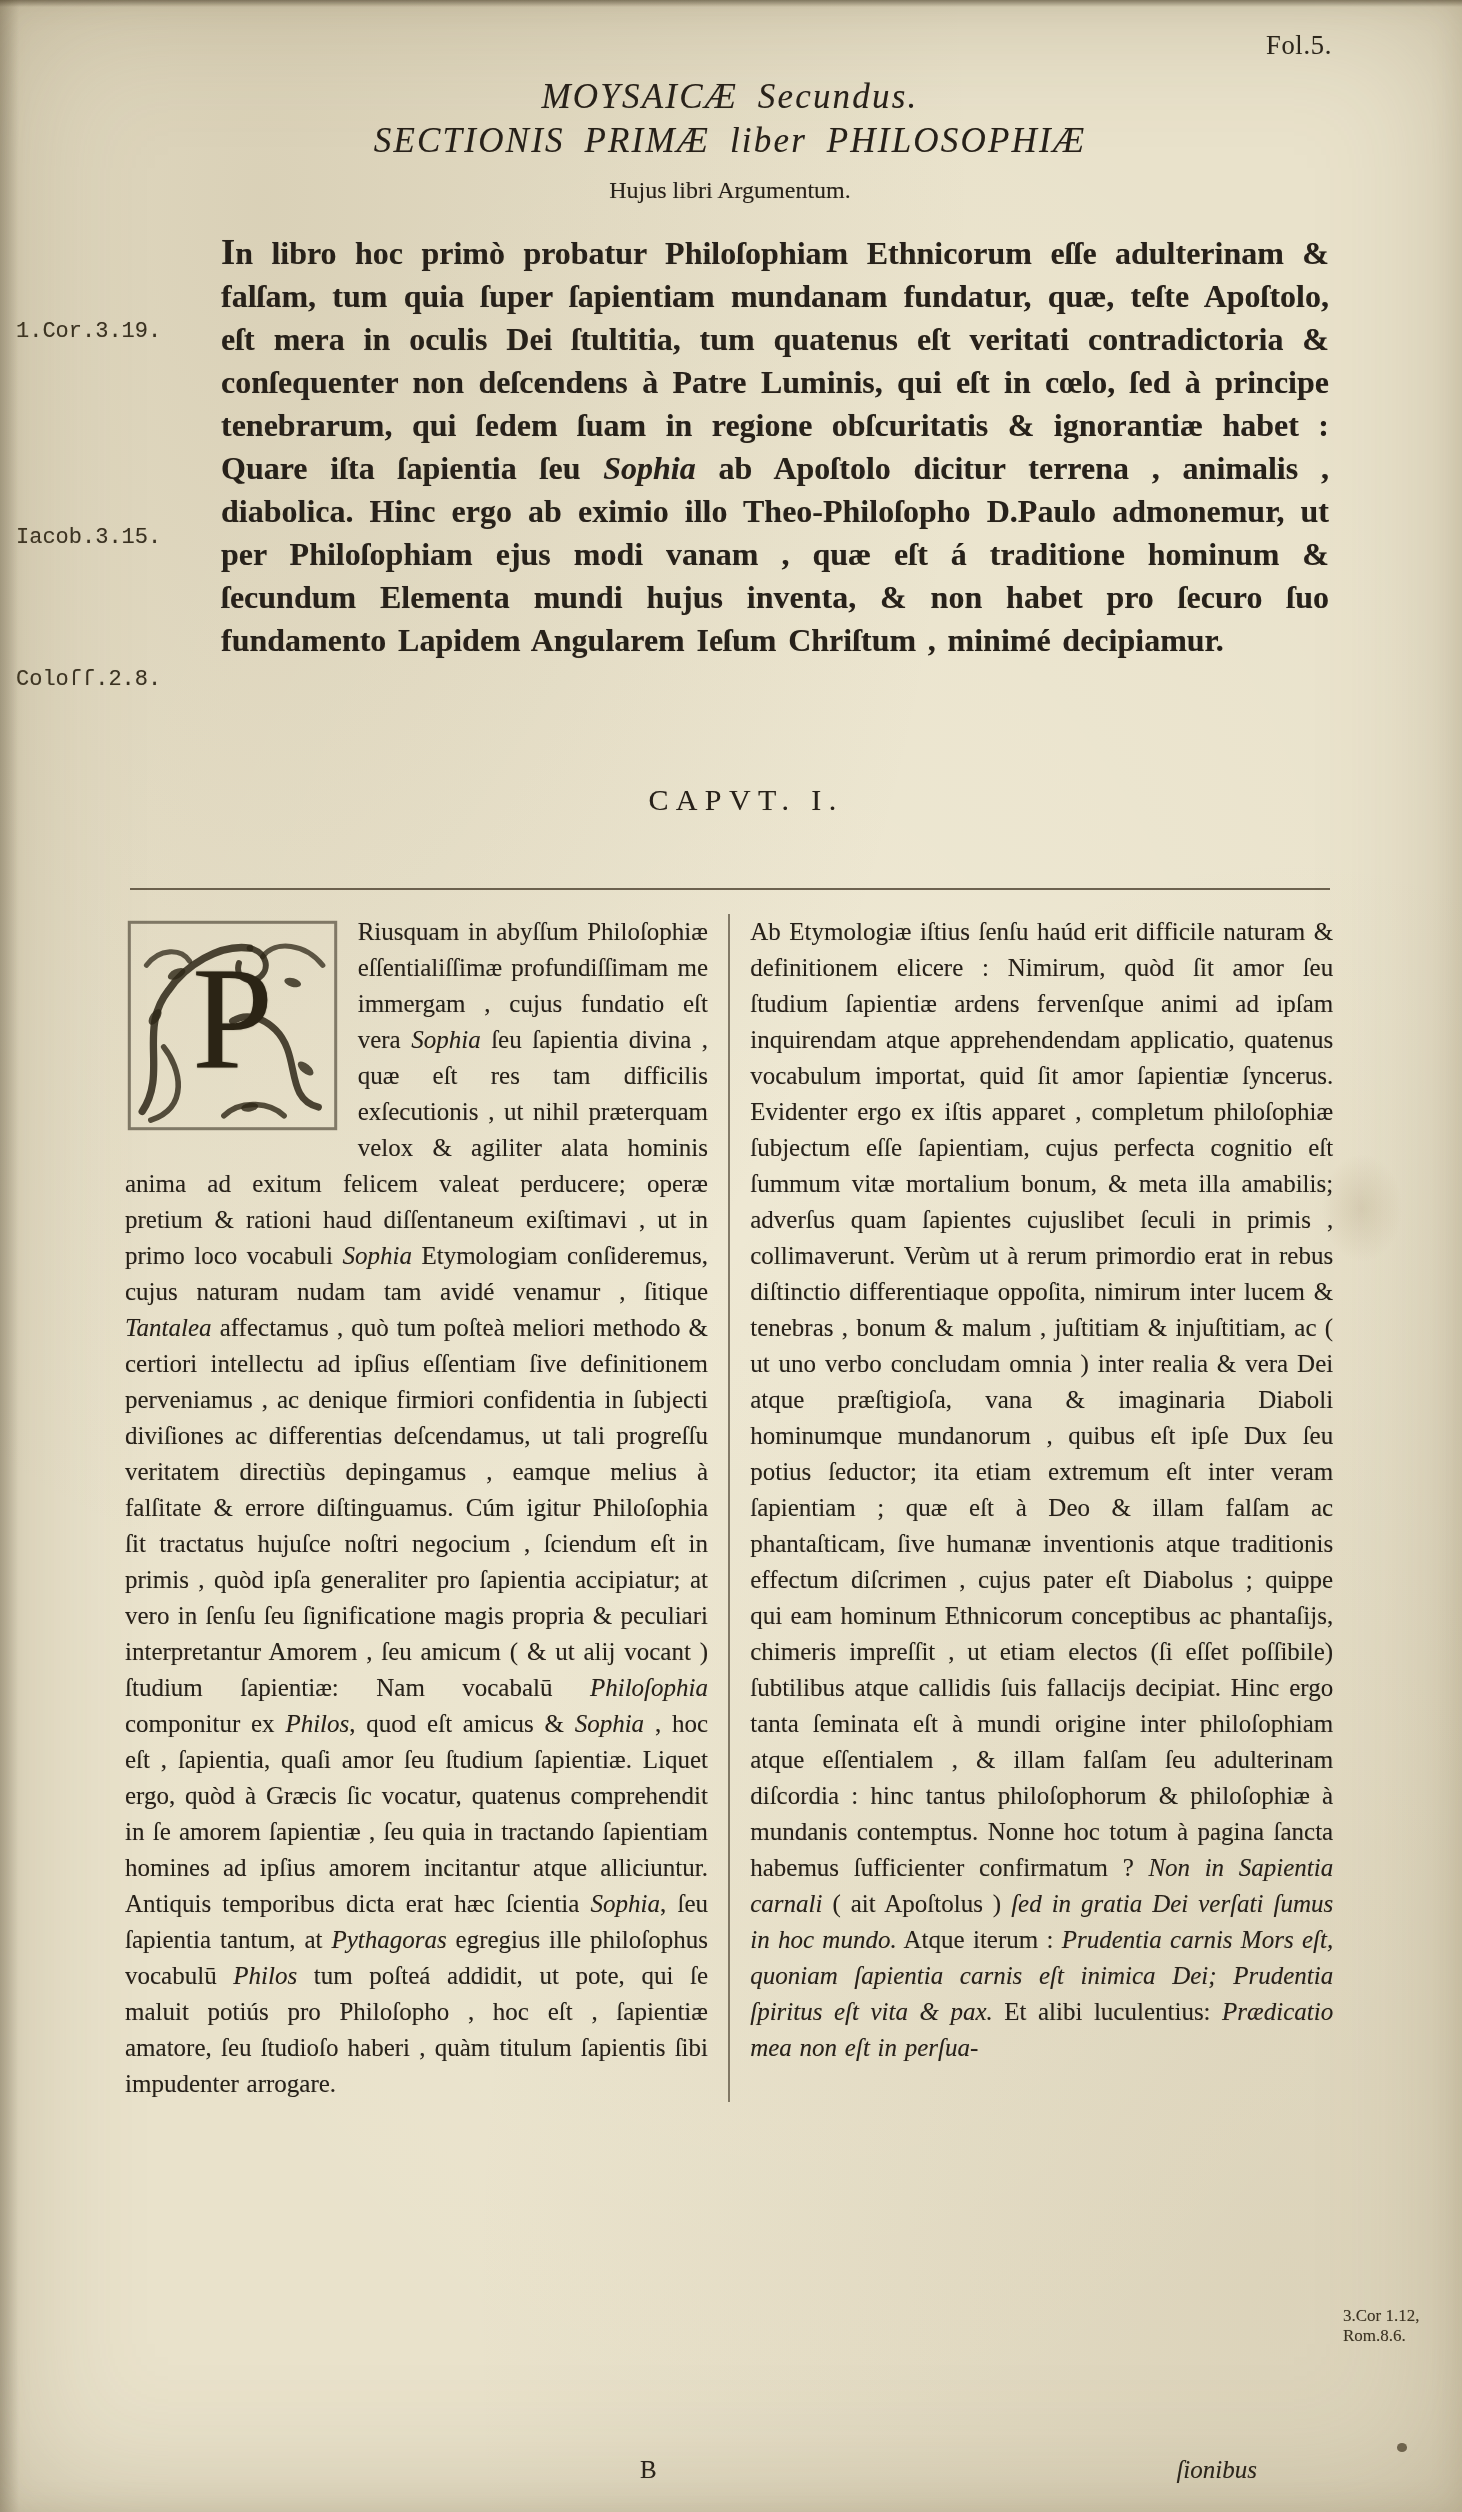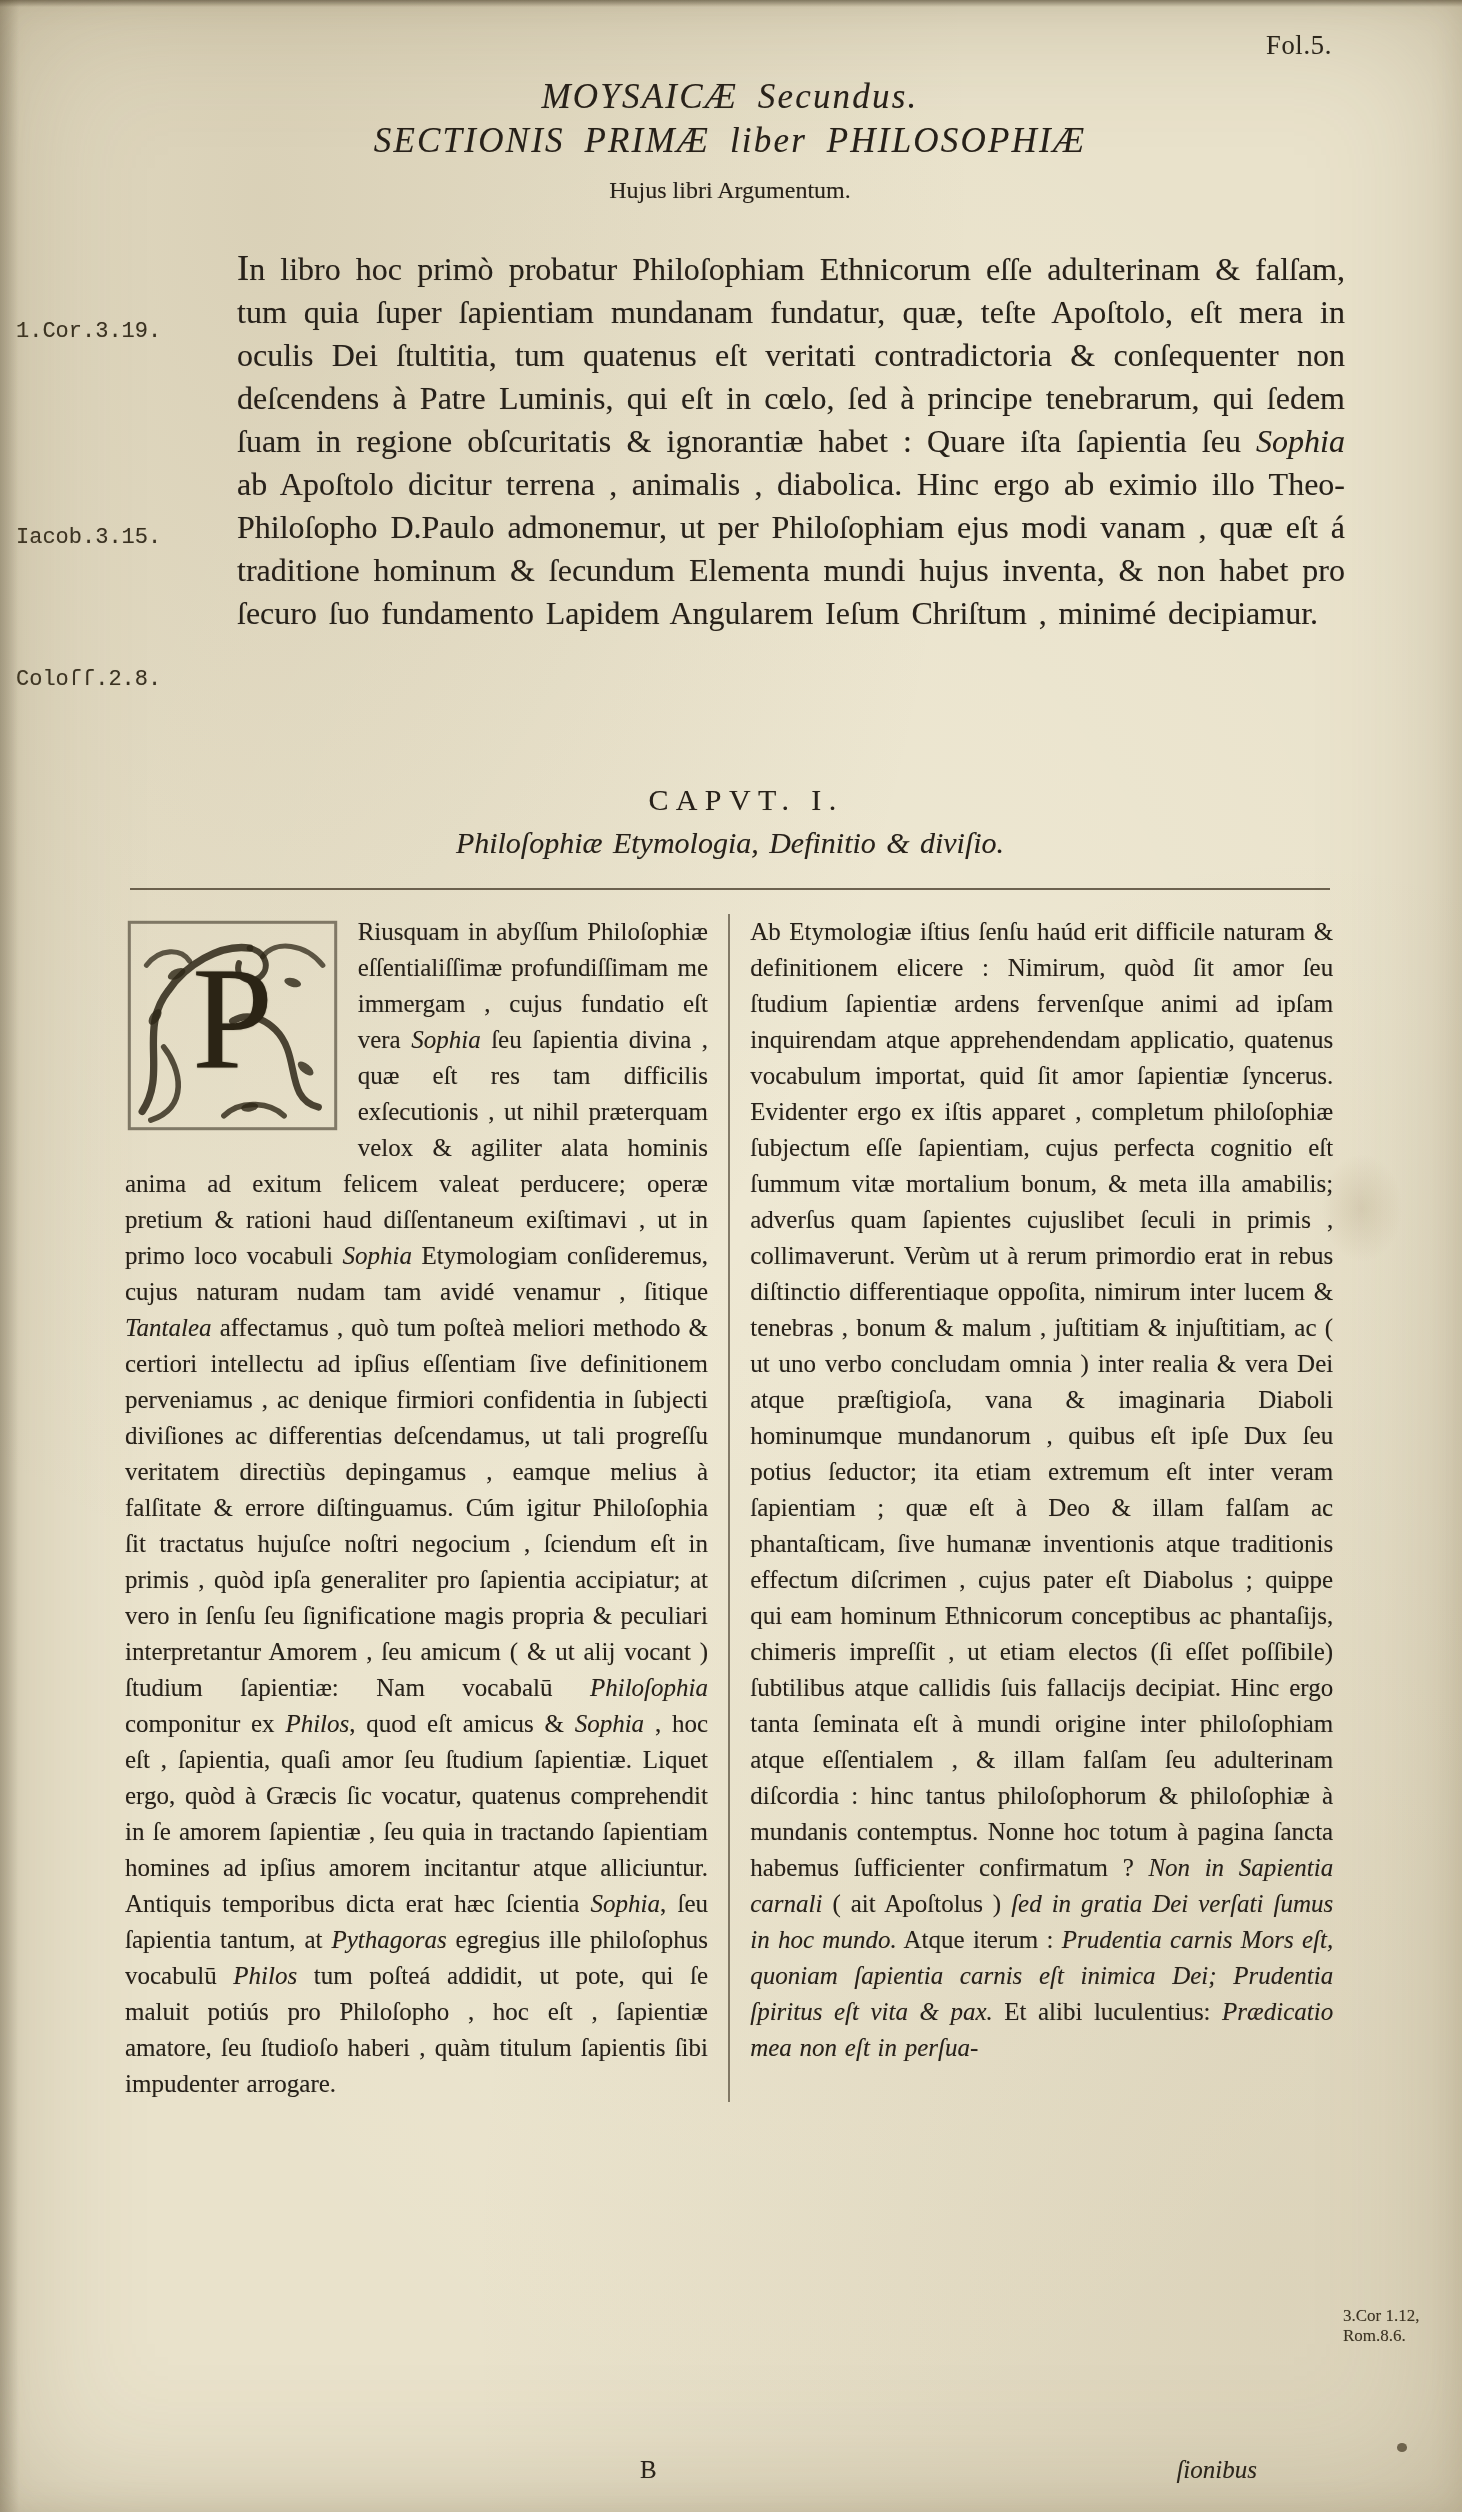--- a/index.html
+++ b/index.html
@@ -58,21 +58,22 @@
 
   .arg-heading {
     position: absolute; top: 177px; left: 125px; width: 1210px;
     text-align: center; font-size: 24px;
   }
 
   .arg-text {
     position: absolute; top: 230px; left: 221px; width: 1108px;
     font-size: 32px; line-height: 43px;
     text-align: justify; word-spacing: 3.7px;
-    margin: 16px;
+    margin: 0;
+    font-weight: bold;
   }
   .arg-text::first-letter { font-size: 1.14em; }
 
   .margin-note {
     position: absolute; left: 16px; width: 124px;
     font-size: 22px; line-height: 22px; color: #3a3222; font-family: Liberation Mono, monospace;
   }
   .mn1 { top: 321px; }
   .mn2 { top: 495px; margin-top: 32px; }
   .mn3 { top: 669px; }
@@ -154,21 +155,20 @@
 
   <div class="arg-heading">Hujus libri Argumentum.</div>
 
   <div class="margin-note mn1">1.Cor.3.19.</div>
   <div class="margin-note mn2">Iacob.3.15.</div>
   <div class="margin-note mn3">Coloſſ.2.8.</div>
 
   <p class="arg-text"><span>In libro hoc primò probatur Philoſophiam Ethnicorum eſſe adulterinam &amp; falſam, tum quia ſuper ſapientiam mundanam fundatur, quæ, teſte Apoſtolo, eſt mera in oculis Dei ſtultitia, tum quatenus eſt veritati contradictoria &amp; conſequenter non deſcendens à Patre Luminis, qui eſt in cœlo, ſed à principe tenebrarum, qui ſedem ſuam in regione obſcuritatis &amp; ignorantiæ habet : Quare iſta ſapientia ſeu </span><span class="run-i">Sophia</span><span> ab Apoſtolo dicitur terrena , animalis , diabolica. Hinc ergo ab eximio illo Theo-Philoſopho D.Paulo admonemur, ut per Philoſophiam ejus modi vanam , quæ eſt á traditione hominum &amp; ſecundum Elementa mundi hujus inventa, &amp; non habet pro ſecuro ſuo fundamento Lapidem Angularem Ieſum Chriſtum , minimé decipiamur.</span></p>
 
   <div class="chapter-heading">CAPVT. I.</div>
-  <div class="chapter-subtitle">Philoſophiæ Etymologia, Definitio &amp; diviſio.</div>
 
   <hr class="rule">
 
   <div class="columns">
 
     <div class="col">
       <span class="woodcut">
         <svg viewBox="0 0 100 100" width="215" height="215">
           <g fill="none" stroke="#2e2717" stroke-linecap="round">
             <rect x="2" y="2" width="96" height="96" stroke-width="1.4" opacity="0.55"></rect>

